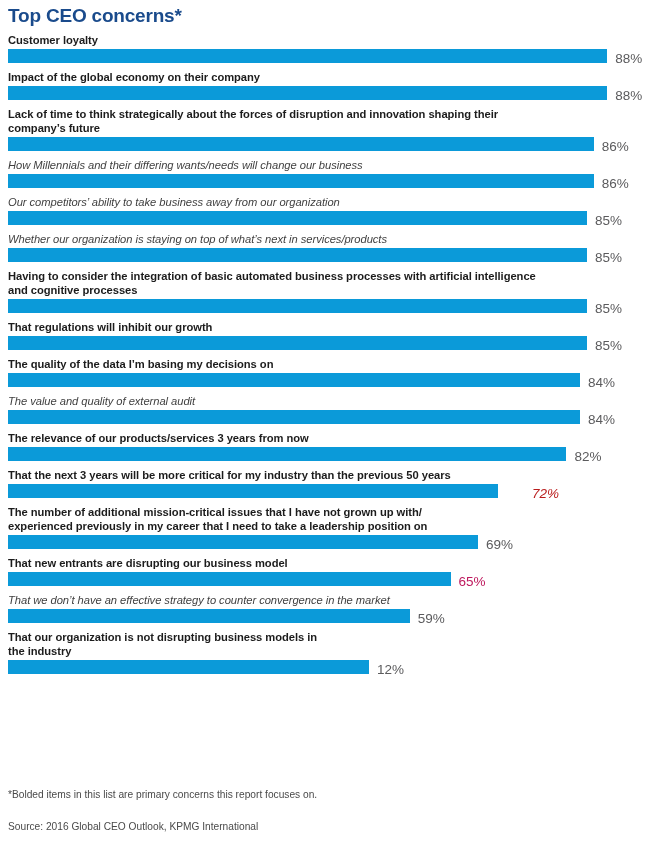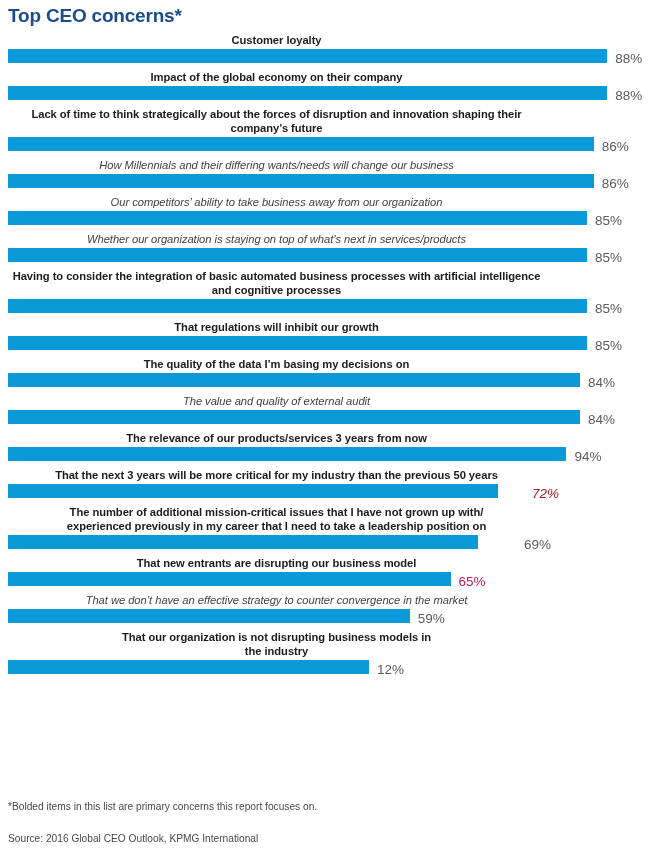--- a/index.html
+++ b/index.html
@@ -35,21 +35,20 @@
   }
   .rows {
     position: absolute;
     left: 0;
     top: 33px;
     width: 655px;
   }
   .row {
     position: relative;
     width: 553px;
-    text-align: center;
   }
   .row-label {
     font-size: 11.2px;
     line-height: 14px;
     color: #231f20;
     padding: 0 8px 2px 8px;
     box-sizing: border-box;
     white-space: pre-line;
     letter-spacing: -0.05px;
   }
@@ -89,21 +88,21 @@
     bottom: 8px;
     width: 600px;
   }
   .footnote {
     font-size: 10.2px;
     line-height: 13px;
     color: #4a4a4a;
     margin-bottom: 19px;
   }
   .footnote.source {
-    margin-bottom: 0;
+    margin-bottom: 12px;
     color: #4a4a4a;
   }
 </style>
 </head>
 <body>
 
 <div id="chart-root">
 
   <div class="chart-title" style="color: rgb(26, 75, 140);">Top CEO concerns*</div>
 
@@ -177,36 +176,36 @@
         <div class="row-label">The value and quality of external audit</div>
         <div class="bar-line">
           <div class="bar" style="width: 572px; background: rgb(11, 154, 217);"></div>
           <div class="bar-value" style="left: 580px; color: rgb(91, 91, 93);">84%</div>
         </div>
       </div>
       <div class="row bold">
         <div class="row-label">The relevance of our products/services 3 years from now</div>
         <div class="bar-line">
           <div class="bar" style="width: 558.4px; background: rgb(11, 154, 217);"></div>
-          <div class="bar-value" style="left: 566.4px; color: rgb(91, 91, 93);">94%</div>
+          <div class="bar-value" style="left: 566.4px; color: rgb(91, 91, 93);">82%</div>
         </div>
       </div>
       <div class="row bold">
         <div class="row-label">That the next 3 years will be more critical for my industry than the previous 50 years</div>
         <div class="bar-line">
           <div class="bar" style="width: 490.3px; background: rgb(11, 154, 217);"></div>
           <div class="bar-value" style="left: 524px; color: #b91c1c; font-style: italic;">72%</div>
         </div>
       </div>
       <div class="row bold">
         <div class="row-label">The number of additional mission-critical issues that I have not grown up with/
 experienced previously in my career that I need to take a leadership position on</div>
         <div class="bar-line">
           <div class="bar" style="width: 469.9px; background: rgb(11, 154, 217);"></div>
-          <div class="bar-value" style="left: 477.9px; color: rgb(91, 91, 93); margin-left: 38px;">69%</div>
+          <div class="bar-value" style="left: 477.9px; color: rgb(91, 91, 93);">69%</div>
         </div>
       </div>
       <div class="row bold">
         <div class="row-label">That new entrants are disrupting our business model</div>
         <div class="bar-line">
           <div class="bar" style="width: 442.6px; background: rgb(11, 154, 217);"></div>
           <div class="bar-value" style="left: 450.6px; color: #be185d;">65%</div>
         </div>
       </div>
       <div class="row regular">

